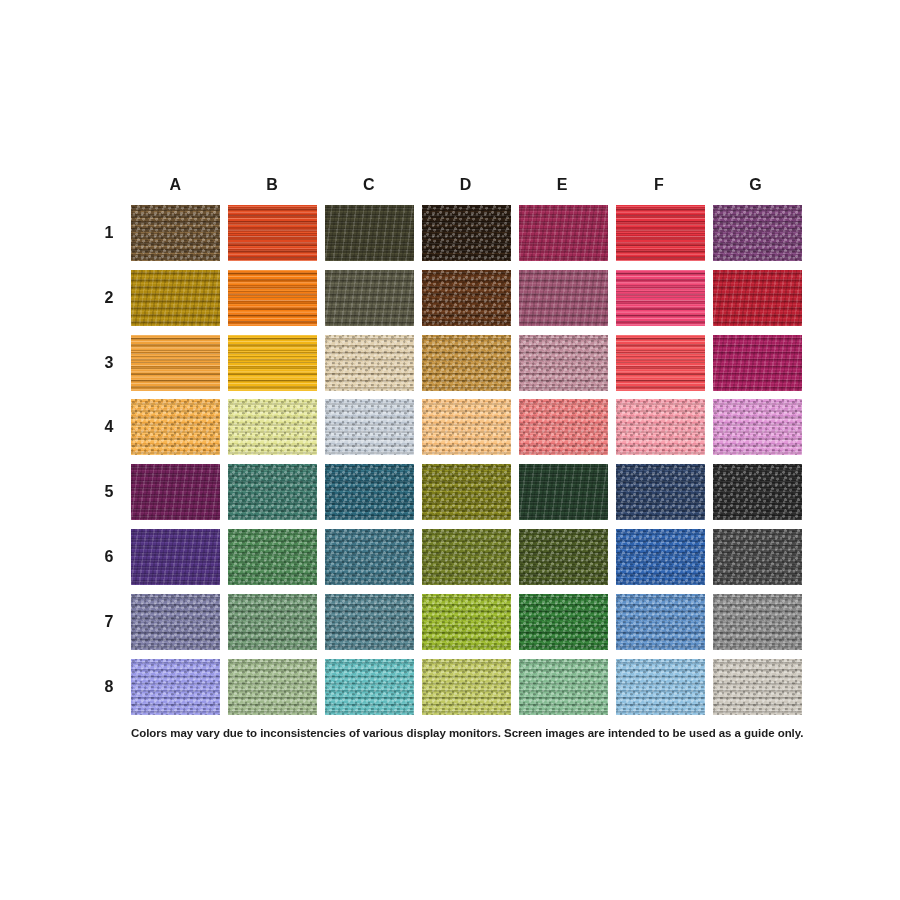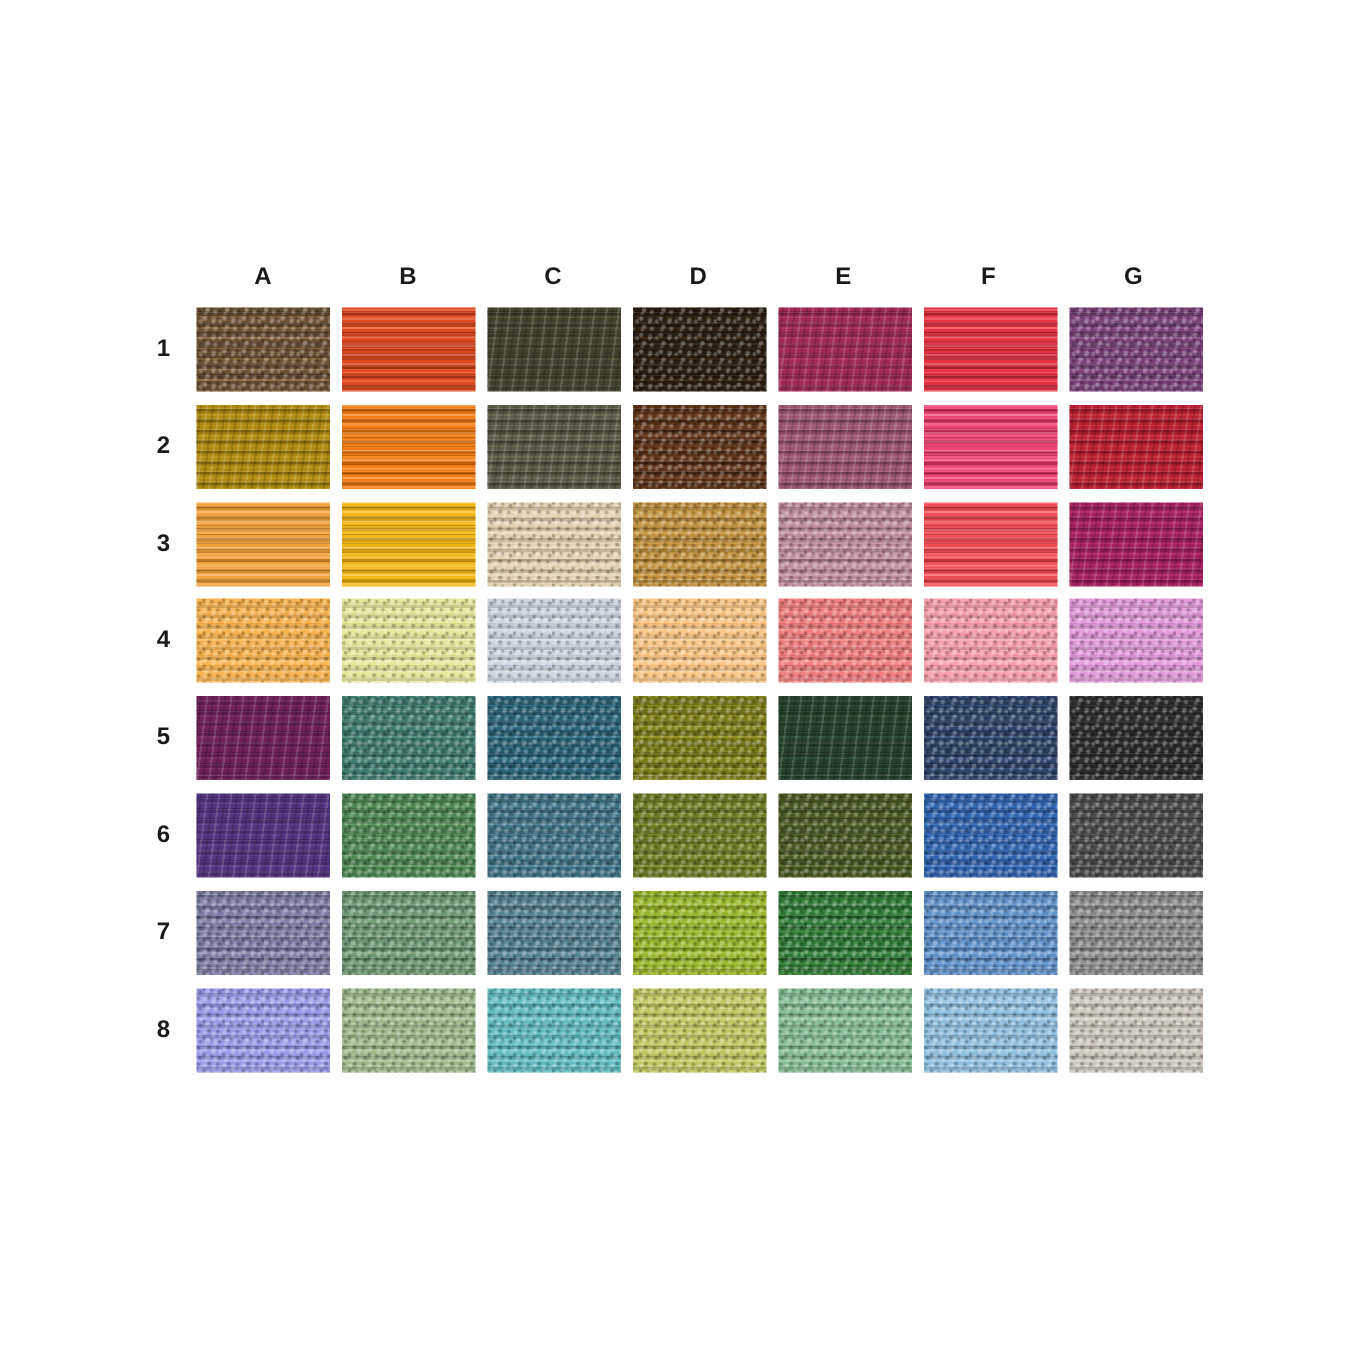--- a/index.html
+++ b/index.html
@@ -427,14 +427,15 @@
             <div class="swatch" title="G8 oatmeal-gray" style="background-color: rgb(204, 199, 189); background-image: repeating-linear-gradient(0deg, rgba(232, 228, 221, 0.333) 0px, rgba(232, 228, 221, 0.333) 1px, rgba(0, 0, 0, 0) 1px, rgba(0, 0, 0, 0) 3px, rgba(170, 164, 154, 0.533) 3px, rgba(170, 164, 154, 0.533) 4.5px, rgba(0, 0, 0, 0) 4.5px, rgba(0, 0, 0, 0) 7px);">
               <div class="tex t3"></div>
               <div class="tex t4"></div>
             </div>
           </div>
         </div>
       </div>
 
   </div>
 
+  <div class="caption">Colors may vary due to inconsistencies of various display monitors. Screen images are intended to be used as a guide only.</div>
 
 </div>
 
 </body></html>

